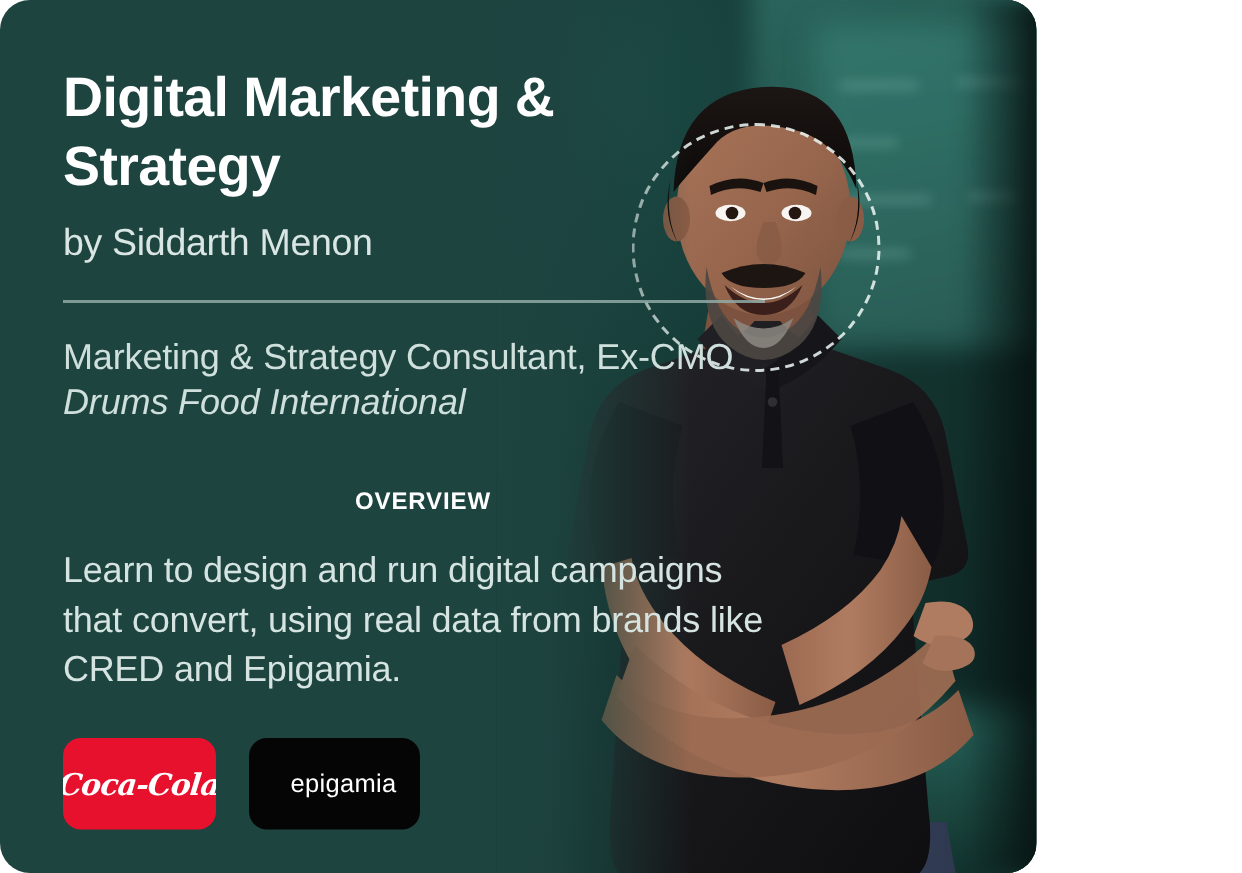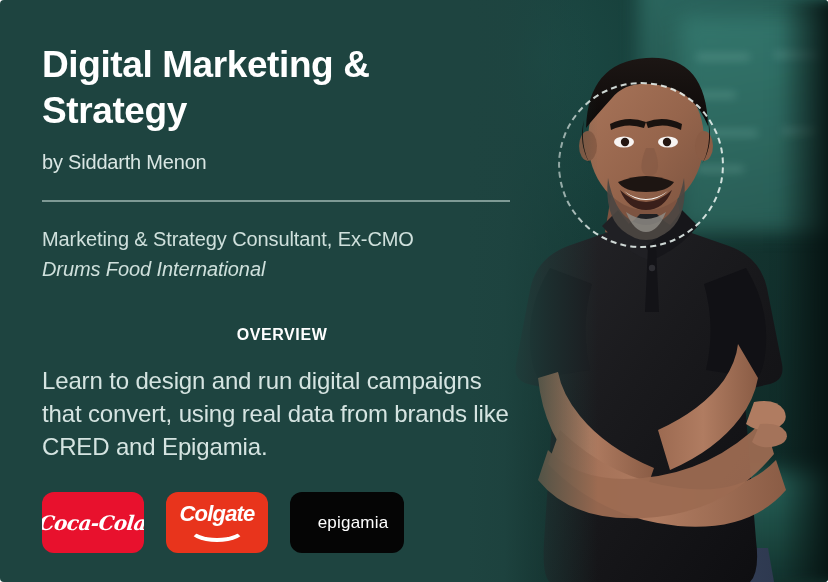--- a/index.html
+++ b/index.html
@@ -10,23 +10,23 @@
   }
   body {
     width: 828px;
     height: 582px;
     font-family: "Liberation Sans", sans-serif;
     -webkit-font-smoothing: antialiased;
   }
 
   .card {
     position: relative;
-    width: 828px;
-    height: 582px;
-    border-radius: 4px;
+    width: 691px;
+    height: 582px;
+    border-radius: 20px;
     overflow: hidden;
     background: #1e4440;
     box-sizing: border-box;
   }
 
   
   .photo-pane {
     position: absolute;
     top: 0;
     right: 0;
@@ -149,37 +149,37 @@
     padding-top: 42px;
     font-size: 37px;
     line-height: 46px;
     font-weight: 700;
     letter-spacing: -.4px;
     color: #ffffff;
   }
   .byline {
     margin: 0;
     padding-top: 12px;
-    font-size: 20px;
+    font-size: 25px;
     line-height: 32px;
     font-weight: 400;
     color: #d9e6e3;
     letter-spacing: -.2px;
   }
   .rule {
     margin-top: 22px;
     width: 468px;
     height: 2px;
     background: #8fa9a5;
     opacity: .85;
   }
   .role {
     margin: 0;
     padding-top: 22px;
-    font-size: 20px;
+    font-size: 24px;
     line-height: 30px;
     font-weight: 400;
     color: #cfe0dc;
     letter-spacing: -.1px;
   }
   .role .line2 { display: block; font-style: italic; }
 
   .overview-label {
     margin: 0;
     padding-top: 41px;
@@ -405,26 +405,20 @@
     <h2 class="overview-label">OVERVIEW</h2>
 
     <p class="overview-body">Learn to design and run digital campaigns that convert, using real data from brands like CRED and Epigamia.</p>
 
     <div class="brands">
 
       <div class="brand brand-coke">
         <span class="coke-word">Coca-Cola</span>
       </div>
 
-      <div class="brand brand-colgate">
-        <span class="colgate-wrap">
-          <span class="colgate-word">Colgate</span>
-          <span class="colgate-smile"></span>
-        </span>
-      </div>
 
       <div class="brand brand-epigamia">
         <span class="epi-word">epigamia</span>
       </div>
 
     </div>
   </div>
 </div>
 
 </body></html>

